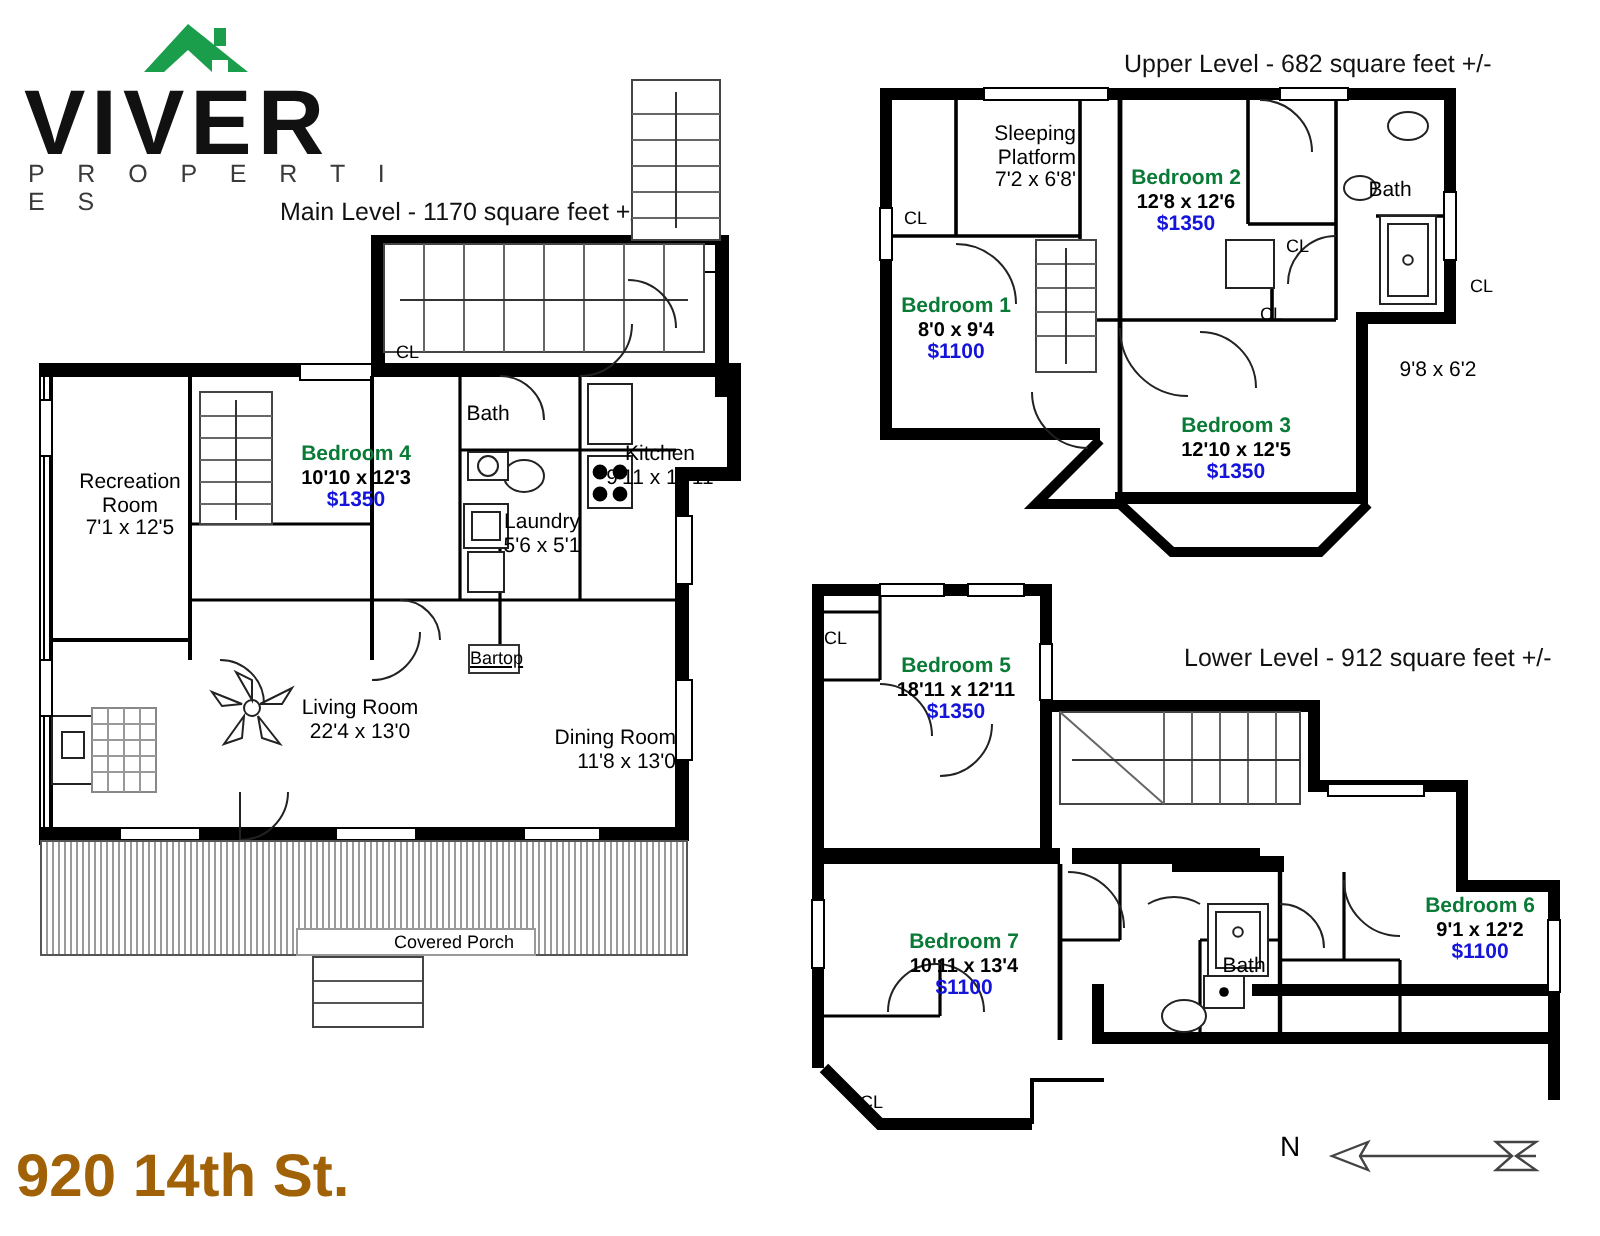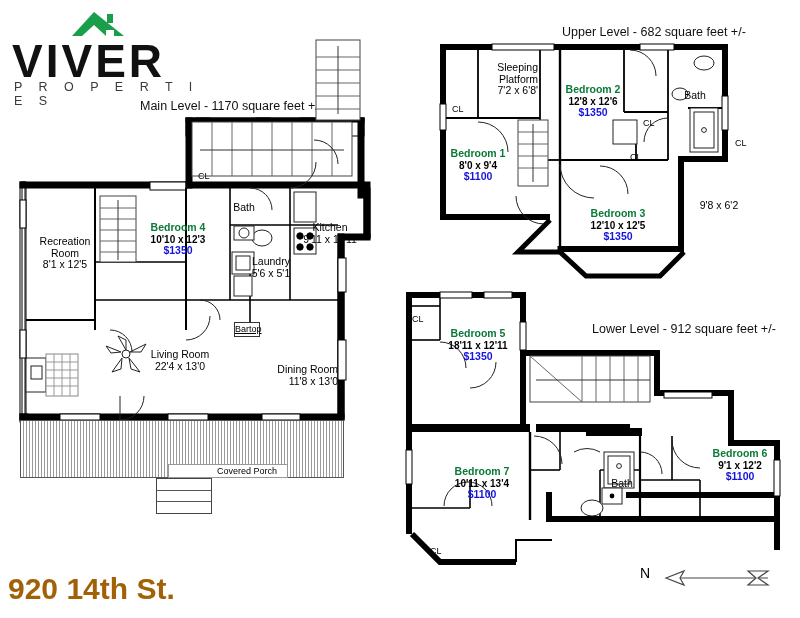--- a/index.html
+++ b/index.html
@@ -305,32 +305,32 @@
     <path d="M470 388 A26 26 0 0 0 496 362" stroke="#222" fill="none"></path>
     <path d="M534 436 A28 28 0 0 1 562 464" stroke="#222" fill="none"></path>
     <path d="M468 482 A24 24 0 0 1 492 506" stroke="#222" fill="none"></path>
     <path d="M444 506 A24 24 0 0 1 468 482" stroke="#222" fill="none"></path>
     <path d="M672 440 A28 28 0 0 0 700 468" stroke="#222" fill="none"></path>
     <path d="M640 452 A22 22 0 0 1 662 474" stroke="#222" fill="none"></path>
   </g>
 </svg>
 
 <div class="porch" style="left:20px;top:420px;width:324px;height:58px;"></div>
-<div class="porchlbl" style="left:168px;top:464px;width:72px;padding-left:42px;">Covered Porch</div>
+<div class="porchlbl" style="left:148px;top:464px;width:72px;padding-left:42px;">Covered Porch</div>
 <div class="stair" style="left:156px;top:478px;width:56px;height:36px;">
   <i style="top:11px"></i>
     <i style="top:22px"></i>
 </div>
 
 <div class="bartop" style="left:234px;top:322px;width:26px;height:15px;text-decoration:underline;">Bartop</div>
 
 <div class="abs room" style="left:30px;top:236px;width:70px;">
   <div>Recreation</div>
   <div>Room</div>
-  <div>8'1 x 12'5</div>
+  <div>7'1 x 12'5</div>
 </div>
 
 <div class="abs room" style="left:128px;top:222px;width:100px;">
   <div class="bed-name">Bedroom 4</div>
   <div class="bed-dim">10'10 x 12'3</div>
   <div class="bed-price">$1350</div>
 </div>
 
 <div class="abs room" style="left:224px;top:202px;width:40px;">Bath</div>
 <div class="abs room" style="left:295px;top:222px;width:70px;">
@@ -365,21 +365,21 @@
   <div class="bed-name">Bedroom 2</div>
   <div class="bed-dim">12'8 x 12'6</div>
   <div class="bed-price">$1350</div>
 </div>
 <div class="abs room" style="left:578px;top:208px;width:80px;">
   <div class="bed-name">Bedroom 3</div>
   <div class="bed-dim">12'10 x 12'5</div>
   <div class="bed-price">$1350</div>
 </div>
 <div class="abs room" style="left:676px;top:90px;width:38px;">Bath</div>
-<div class="abs room" style="left:684px;top:200px;width:70px;">9'8 x 6'2</div>
+<div class="abs room" style="left:684px;top:180px;width:70px;">9'8 x 6'2</div>
 <div class="abs cl" style="left:452px;top:104px;">CL</div>
 <div class="abs cl" style="left:643px;top:118px;">CL</div>
 <div class="abs cl" style="left:630px;top:152px;">CL</div>
 <div class="abs cl" style="left:735px;top:138px;">CL</div>
 
 <div class="abs room" style="left:430px;top:328px;width:96px;">
   <div class="bed-name">Bedroom 5</div>
   <div class="bed-dim">18'11 x 12'11</div>
   <div class="bed-price">$1350</div>
 </div>

